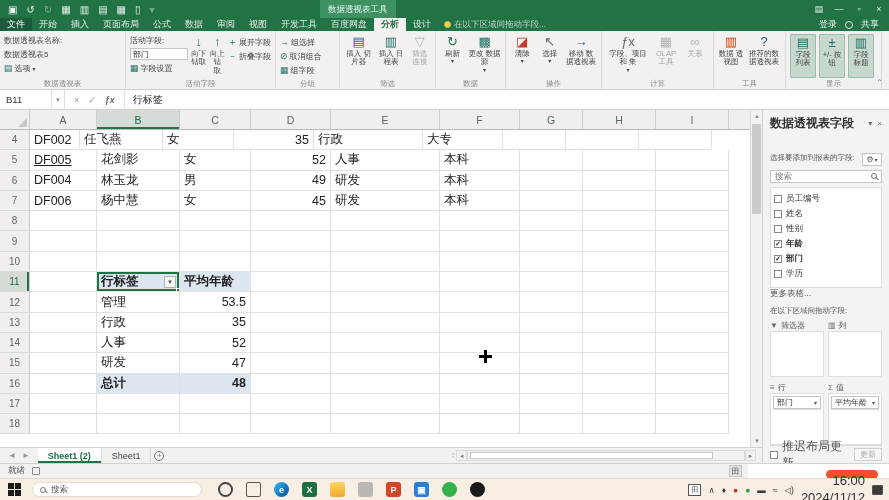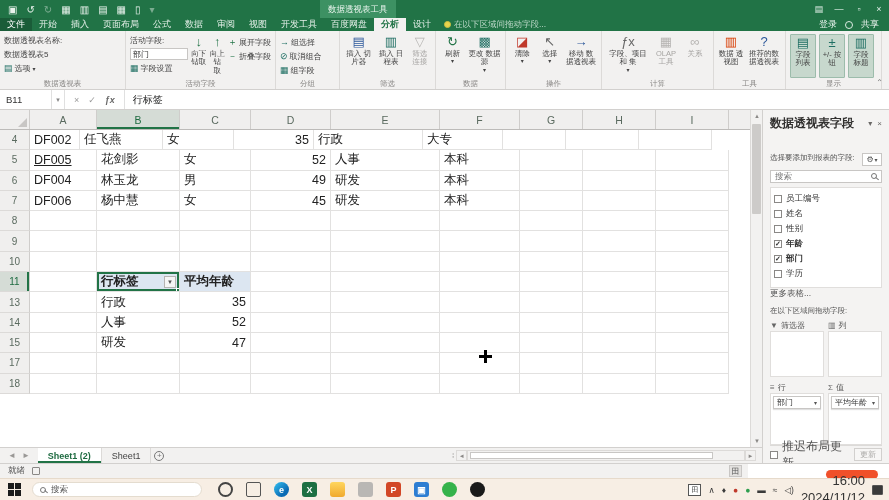--- a/index.html
+++ b/index.html
@@ -484,20 +484,32 @@
         <div class="cell pivot-hdr selcell" style="width: 83px;">行标签<span class="filterbtn">▼</span><span class="fillhandle"></span></div>
         <div class="cell pivot-hdr" style="width: 71px;">平均年龄</div>
         <div class="cell" style="width: 80px;"></div>
         <div class="cell" style="width: 109px;"></div>
         <div class="cell" style="width: 80px;"></div>
         <div class="cell" style="width: 63px;"></div>
         <div class="cell" style="width: 73px;"></div>
         <div class="cell" style="width: 73px;"></div>
       </div>
       <div class="grid-row">
+        <div class="row-hdr">12</div>
+        <div class="cell" style="width: 67px;"></div>
+        <div class="cell" style="width: 83px;">管理</div>
+        <div class="cell num" style="width: 71px;">53.5</div>
+        <div class="cell" style="width: 80px;"></div>
+        <div class="cell" style="width: 109px;"></div>
+        <div class="cell" style="width: 80px;"></div>
+        <div class="cell" style="width: 63px;"></div>
+        <div class="cell" style="width: 73px;"></div>
+        <div class="cell" style="width: 73px;"></div>
+      </div>
+      <div class="grid-row">
         <div class="row-hdr">13</div>
         <div class="cell" style="width: 67px;"></div>
         <div class="cell" style="width: 83px;">行政</div>
         <div class="cell num" style="width: 71px;">35</div>
         <div class="cell" style="width: 80px;"></div>
         <div class="cell" style="width: 109px;"></div>
         <div class="cell" style="width: 80px;"></div>
         <div class="cell" style="width: 63px;"></div>
         <div class="cell" style="width: 73px;"></div>
         <div class="cell" style="width: 73px;"></div>
@@ -512,20 +524,32 @@
         <div class="cell" style="width: 80px;"></div>
         <div class="cell" style="width: 63px;"></div>
         <div class="cell" style="width: 73px;"></div>
         <div class="cell" style="width: 73px;"></div>
       </div>
       <div class="grid-row">
         <div class="row-hdr">15</div>
         <div class="cell" style="width: 67px;"></div>
         <div class="cell" style="width: 83px;">研发</div>
         <div class="cell num" style="width: 71px;">47</div>
+        <div class="cell" style="width: 80px;"></div>
+        <div class="cell" style="width: 109px;"></div>
+        <div class="cell" style="width: 80px;"></div>
+        <div class="cell" style="width: 63px;"></div>
+        <div class="cell" style="width: 73px;"></div>
+        <div class="cell" style="width: 73px;"></div>
+      </div>
+      <div class="grid-row">
+        <div class="row-hdr">16</div>
+        <div class="cell" style="width: 67px;"></div>
+        <div class="cell pivot-total" style="width: 83px;">总计</div>
+        <div class="cell num pivot-total" style="width: 71px;">48</div>
         <div class="cell" style="width: 80px;"></div>
         <div class="cell" style="width: 109px;"></div>
         <div class="cell" style="width: 80px;"></div>
         <div class="cell" style="width: 63px;"></div>
         <div class="cell" style="width: 73px;"></div>
         <div class="cell" style="width: 73px;"></div>
       </div>
       <div class="grid-row">
         <div class="row-hdr">17</div>
         <div class="cell" style="width: 67px;"></div>

